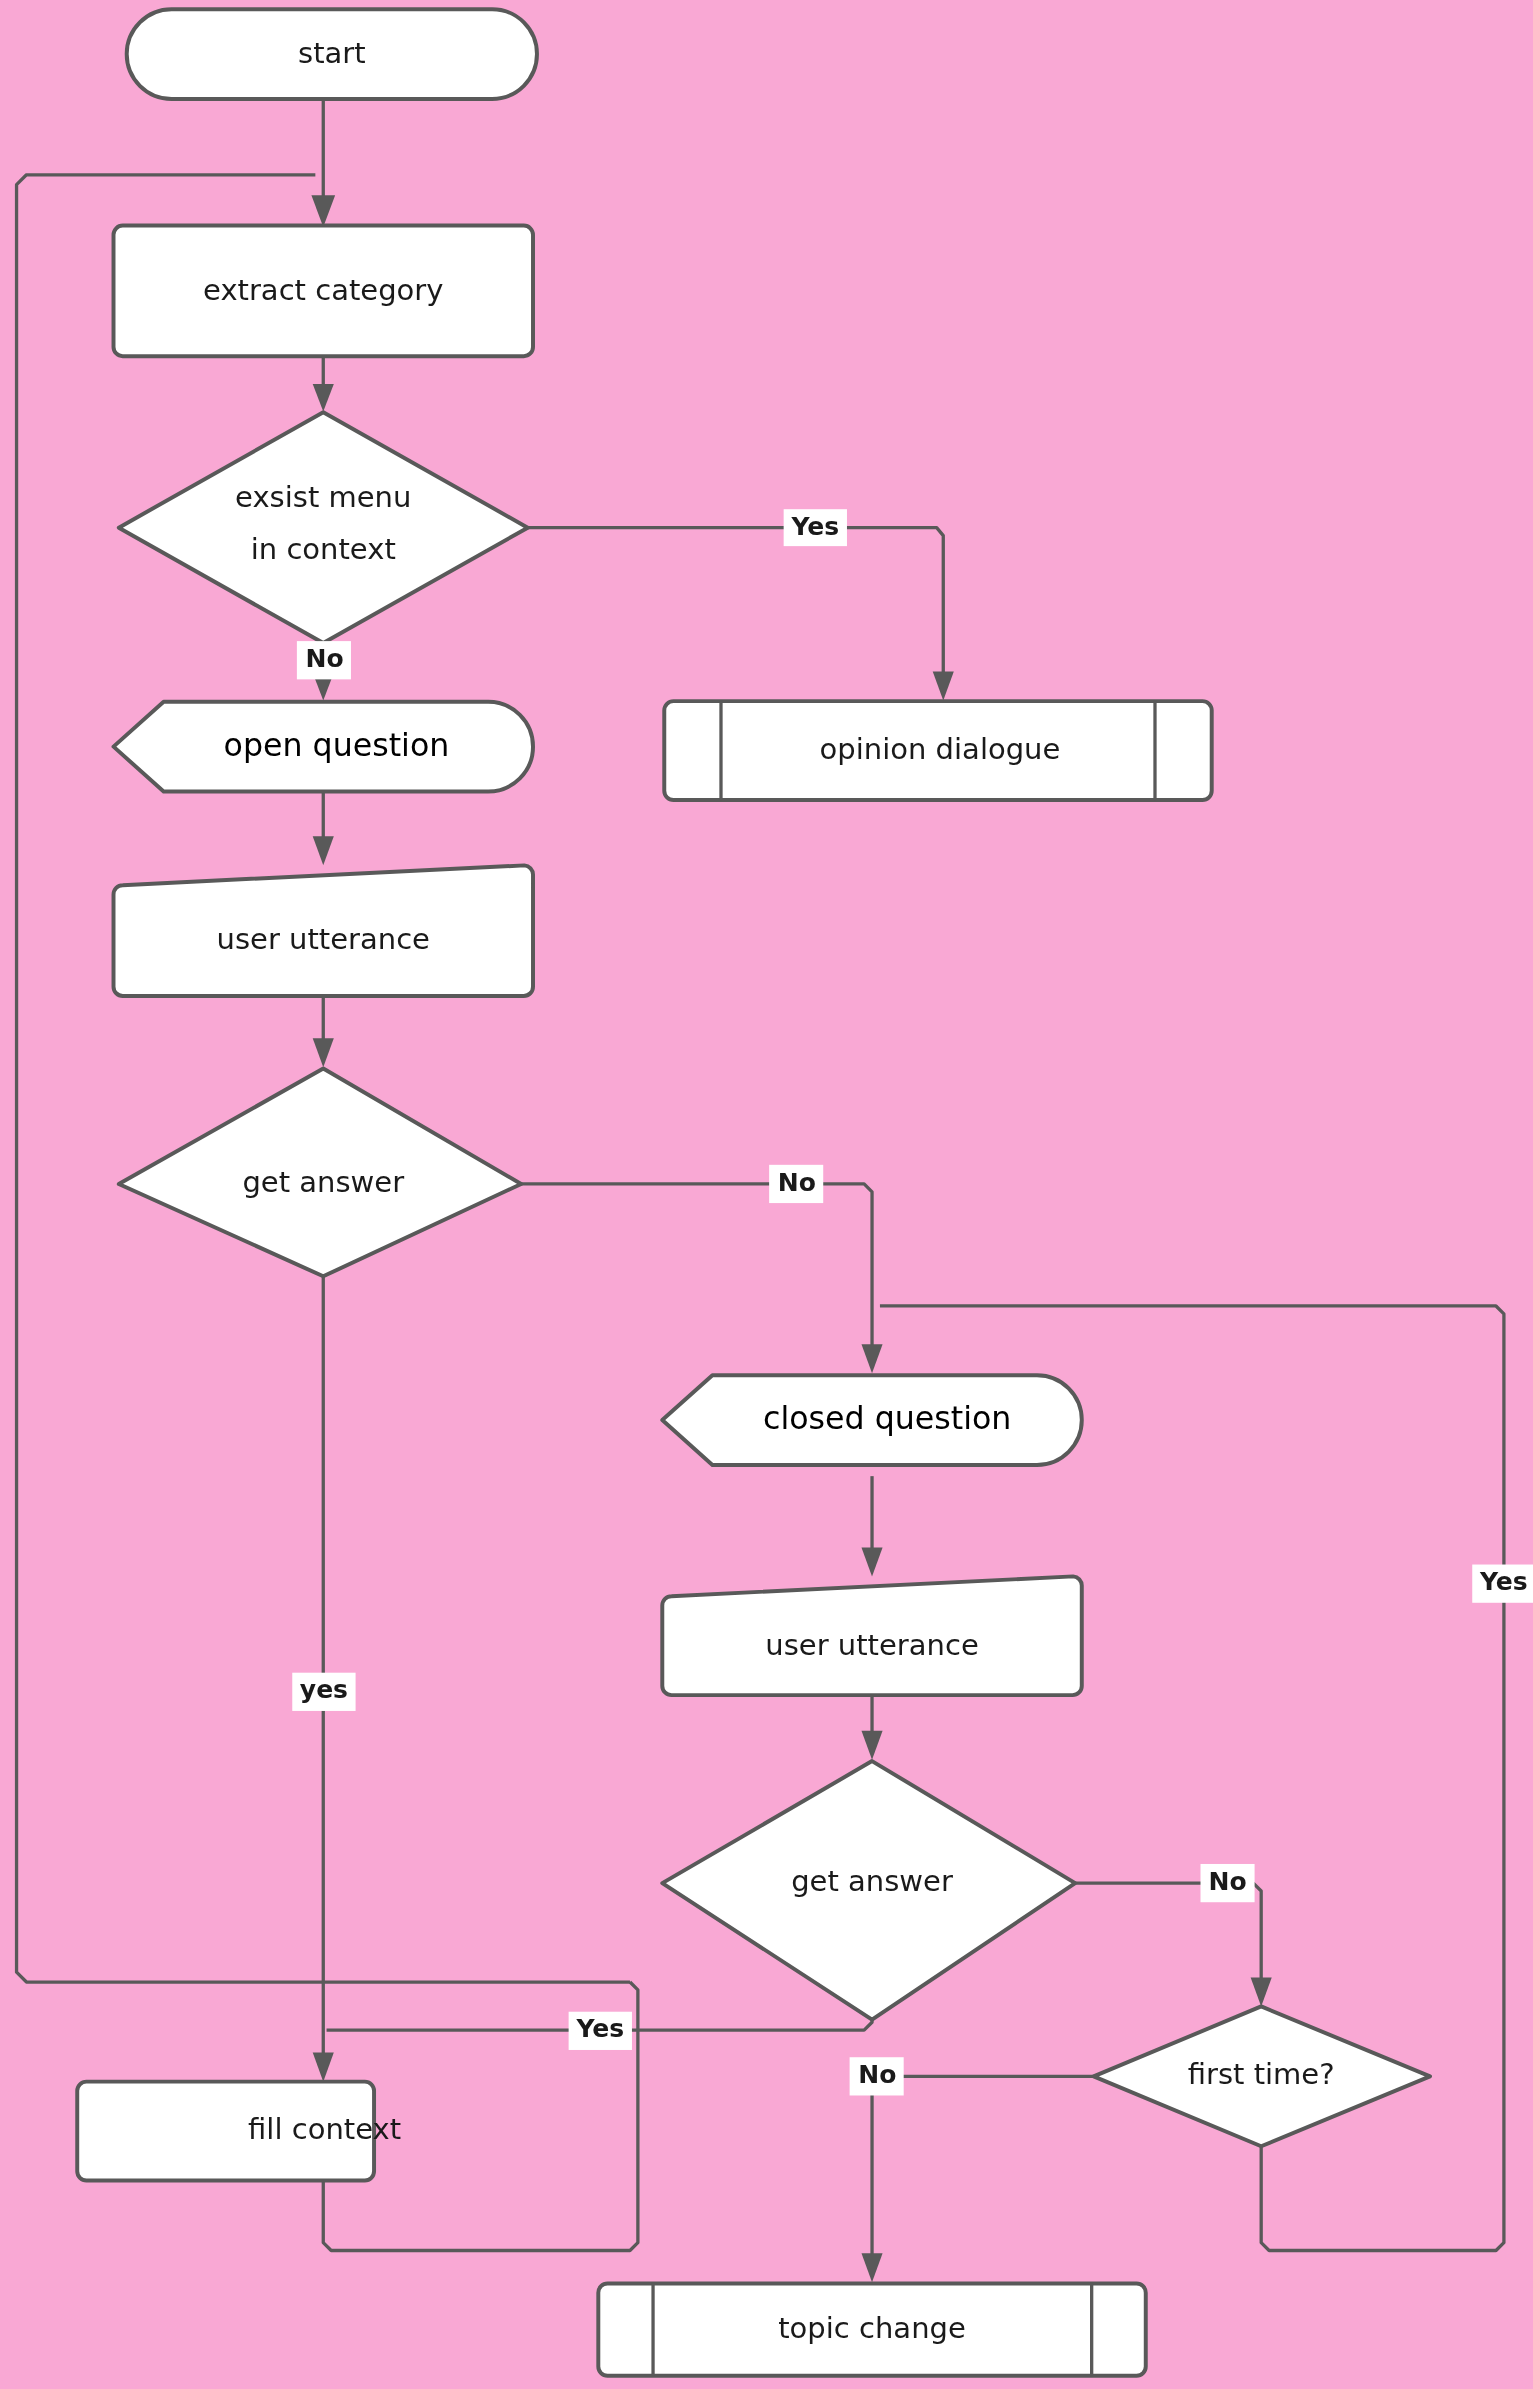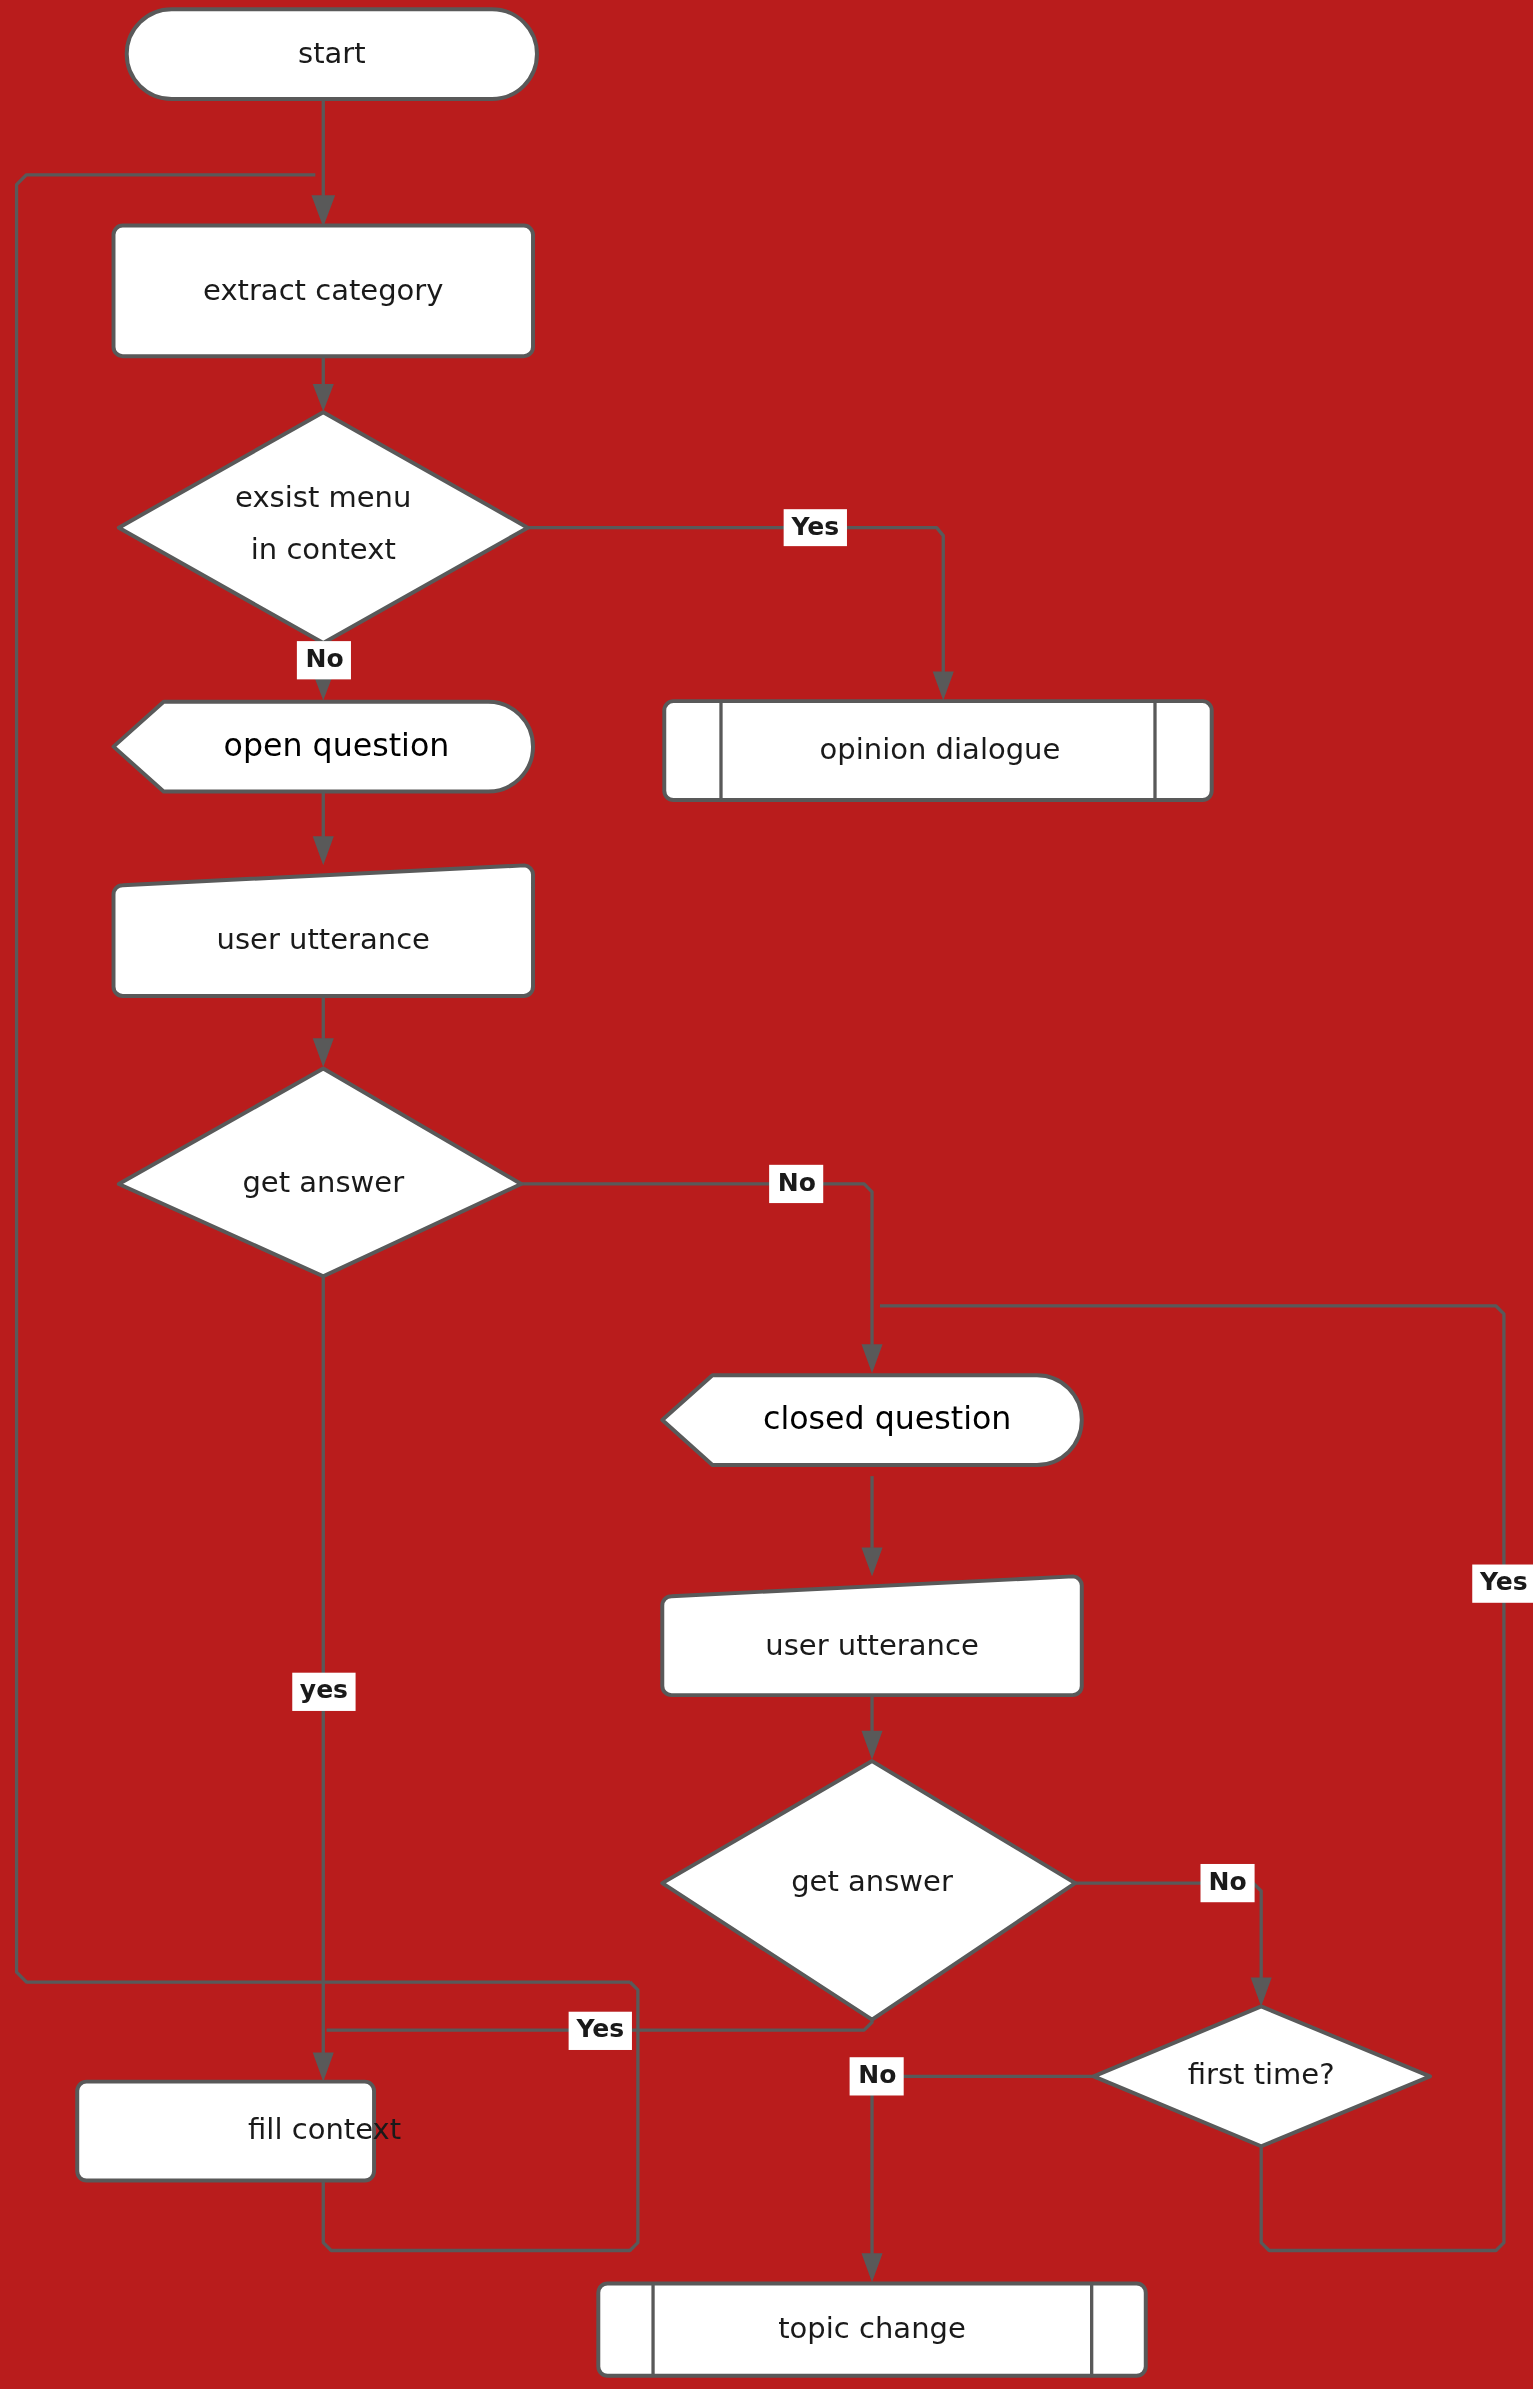--- a/index.html
+++ b/index.html
@@ -7,21 +7,21 @@
     padding: 0;
     background: #ffffff;
   }
   body {
     font-family: "DejaVu Sans", "Liberation Sans", sans-serif;
   }
   #flowchart-root {
     position: relative;
     width: 1533px;
     height: 2389px;
-    background: #b91c1c;
+    background: #f9a8d4;
     overflow: hidden;
   }
   svg#flow-svg {
     display: block;
     width: 1533px;
     height: 2389px;
   }
   .shape-outline {
     fill: #ffffff;
     stroke: #595959;

